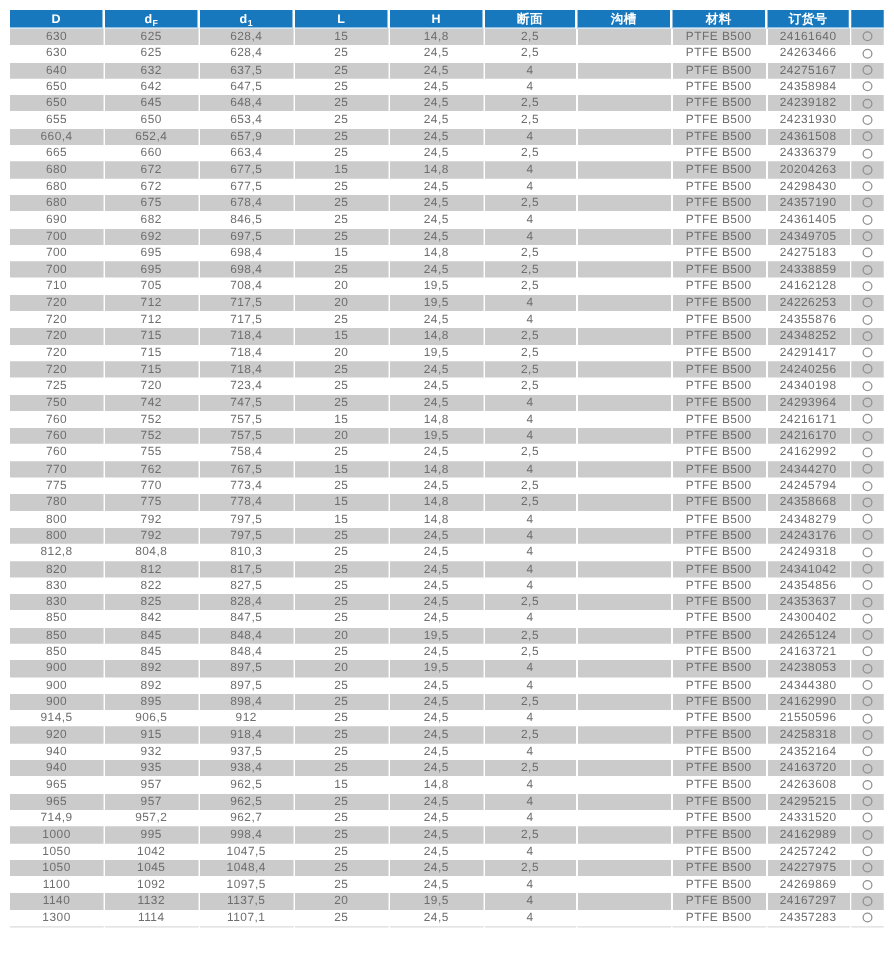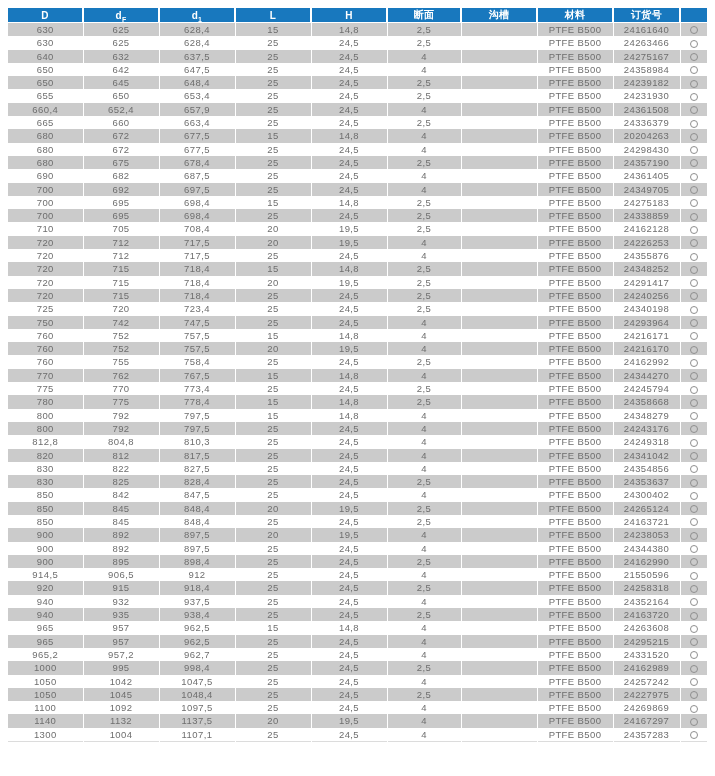--- a/index.html
+++ b/index.html
@@ -221,21 +221,21 @@
           <td>24,5</td>
           <td>2,5</td>
           <td></td>
           <td>PTFE B500</td>
           <td>24357190</td>
           <td><span class="circ"></span></td>
         </tr>
         <tr>
           <td>690</td>
           <td>682</td>
-          <td>687,5</td>
+          <td>846,5</td>
           <td>25</td>
           <td>24,5</td>
           <td>4</td>
           <td></td>
           <td>PTFE B500</td>
           <td>24361405</td>
           <td><span class="circ"></span></td>
         </tr>
         <tr>
           <td>700</td>
@@ -651,21 +651,21 @@
           <td>962,5</td>
           <td>25</td>
           <td>24,5</td>
           <td>4</td>
           <td></td>
           <td>PTFE B500</td>
           <td>24295215</td>
           <td><span class="circ"></span></td>
         </tr>
         <tr>
-          <td>965,2</td>
+          <td>714,9</td>
           <td>957,2</td>
           <td>962,7</td>
           <td>25</td>
           <td>24,5</td>
           <td>4</td>
           <td></td>
           <td>PTFE B500</td>
           <td>24331520</td>
           <td><span class="circ"></span></td>
         </tr>
@@ -724,21 +724,21 @@
           <td>20</td>
           <td>19,5</td>
           <td>4</td>
           <td></td>
           <td>PTFE B500</td>
           <td>24167297</td>
           <td><span class="circ"></span></td>
         </tr>
         <tr>
           <td>1300</td>
-          <td>1004</td>
+          <td>1114</td>
           <td>1107,1</td>
           <td>25</td>
           <td>24,5</td>
           <td>4</td>
           <td></td>
           <td>PTFE B500</td>
           <td>24357283</td>
           <td><span class="circ"></span></td>
         </tr>
       </tbody>

